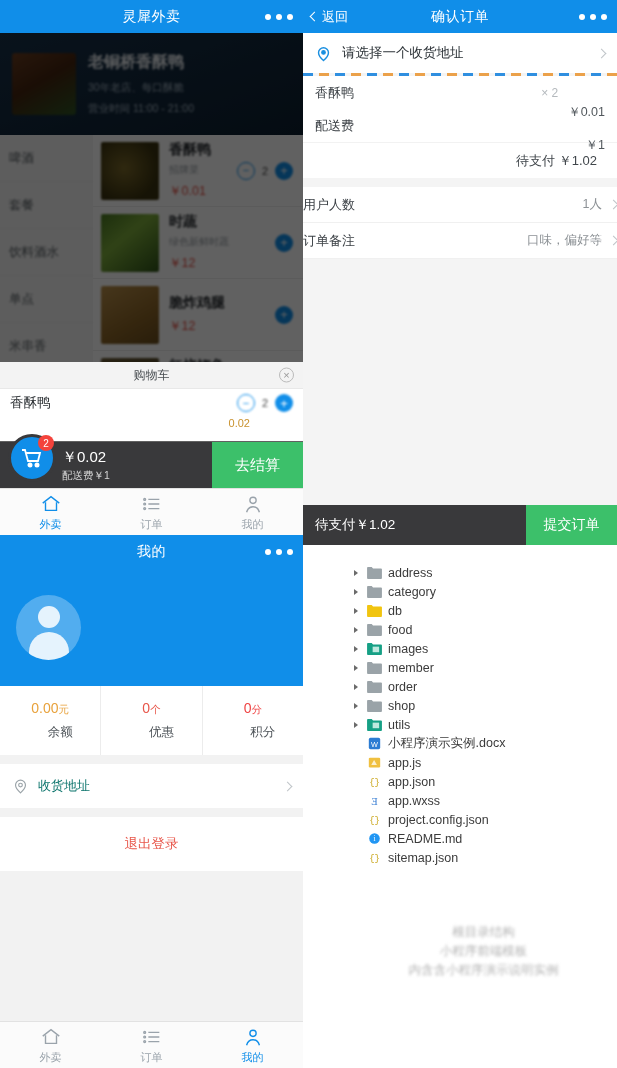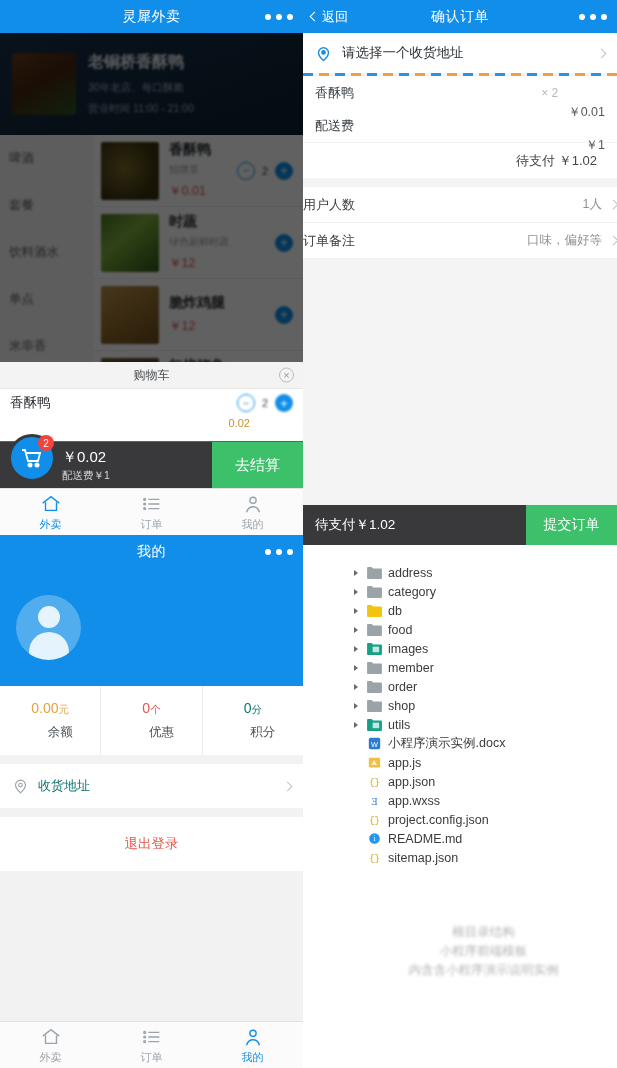--- a/index.html
+++ b/index.html
@@ -444,21 +444,21 @@
           </div>
           <div class="sl">余额</div>
         </div>
         <div class="stat">
           <div class="sv" style="color:#e8564a">
             <span>0</span><span class="unit">个</span>
           </div>
           <div class="sl">优惠</div>
         </div>
         <div class="stat">
-          <div class="sv" style="color:#0f766e">
+          <div class="sv" style="color:#ef4444">
             <span>0</span><span class="unit">分</span>
           </div>
           <div class="sl">积分</div>
         </div>
       </div>
       <div class="addr-row">
         <svg width="17" height="17" viewBox="0 0 24 24" fill="none" stroke="#9aa3a8" stroke-width="1.6">
           <path d="M12 21s7-6.2 7-11a7 7 0 1 0-14 0c0 4.8 7 11 7 11z"></path>
             <circle cx="12" cy="10" r="2.6"></circle>
         </svg>

